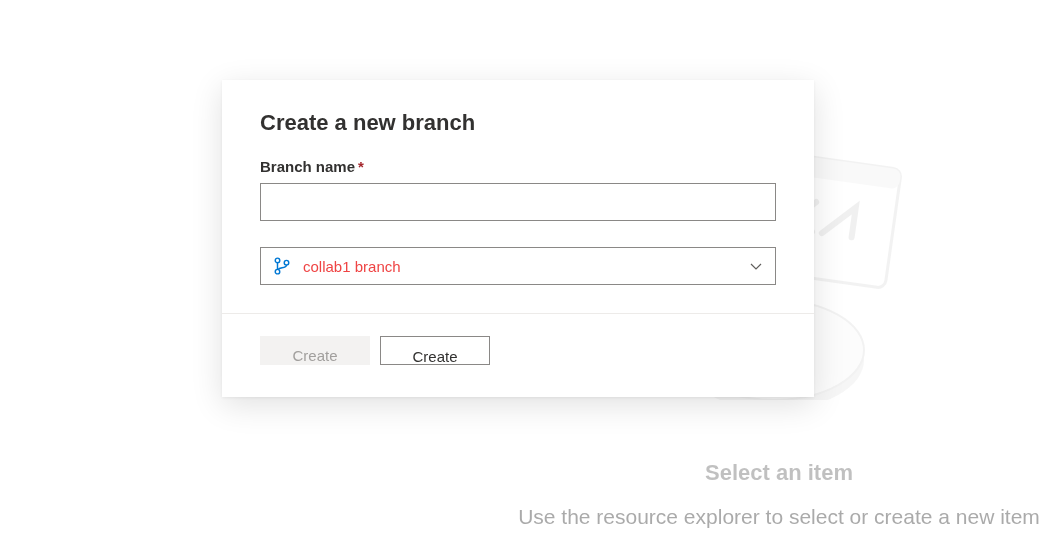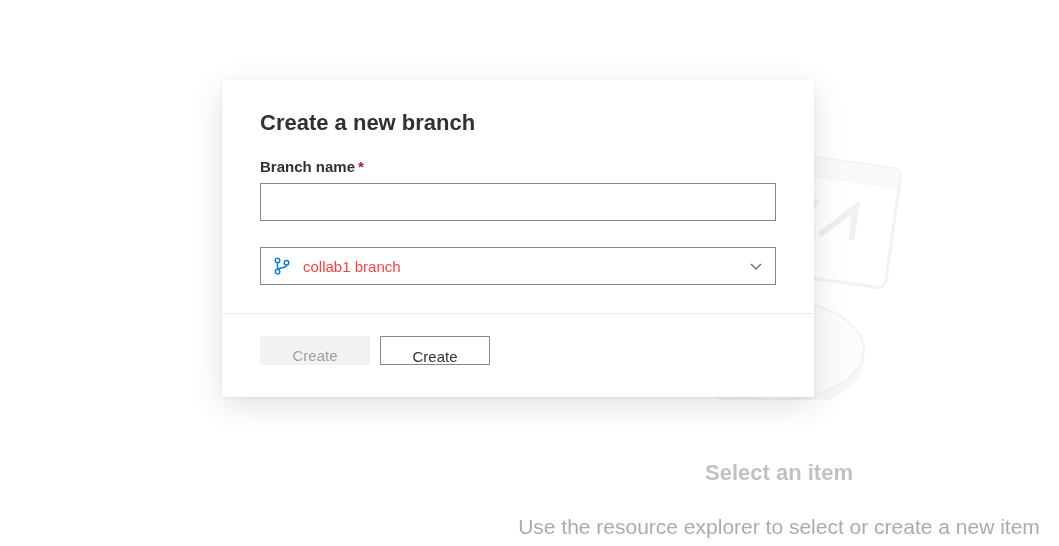--- a/index.html
+++ b/index.html
@@ -25,21 +25,21 @@
       right: 0;
       top: 460px;
       text-align: center;
       width: 560px;
     }
     .backdrop-title {
       font-size: 22px;
       font-weight: 600;
       color: #333;
       opacity: 0.3;
-      margin-bottom: 29px;
+      margin-bottom: 19px;
     }
     .backdrop-subtitle {
       font-size: 21px;
       color: #666;
       opacity: 0.55;
     }
     .modal {
       position: absolute;
       left: 210px;
       top: 80px;

